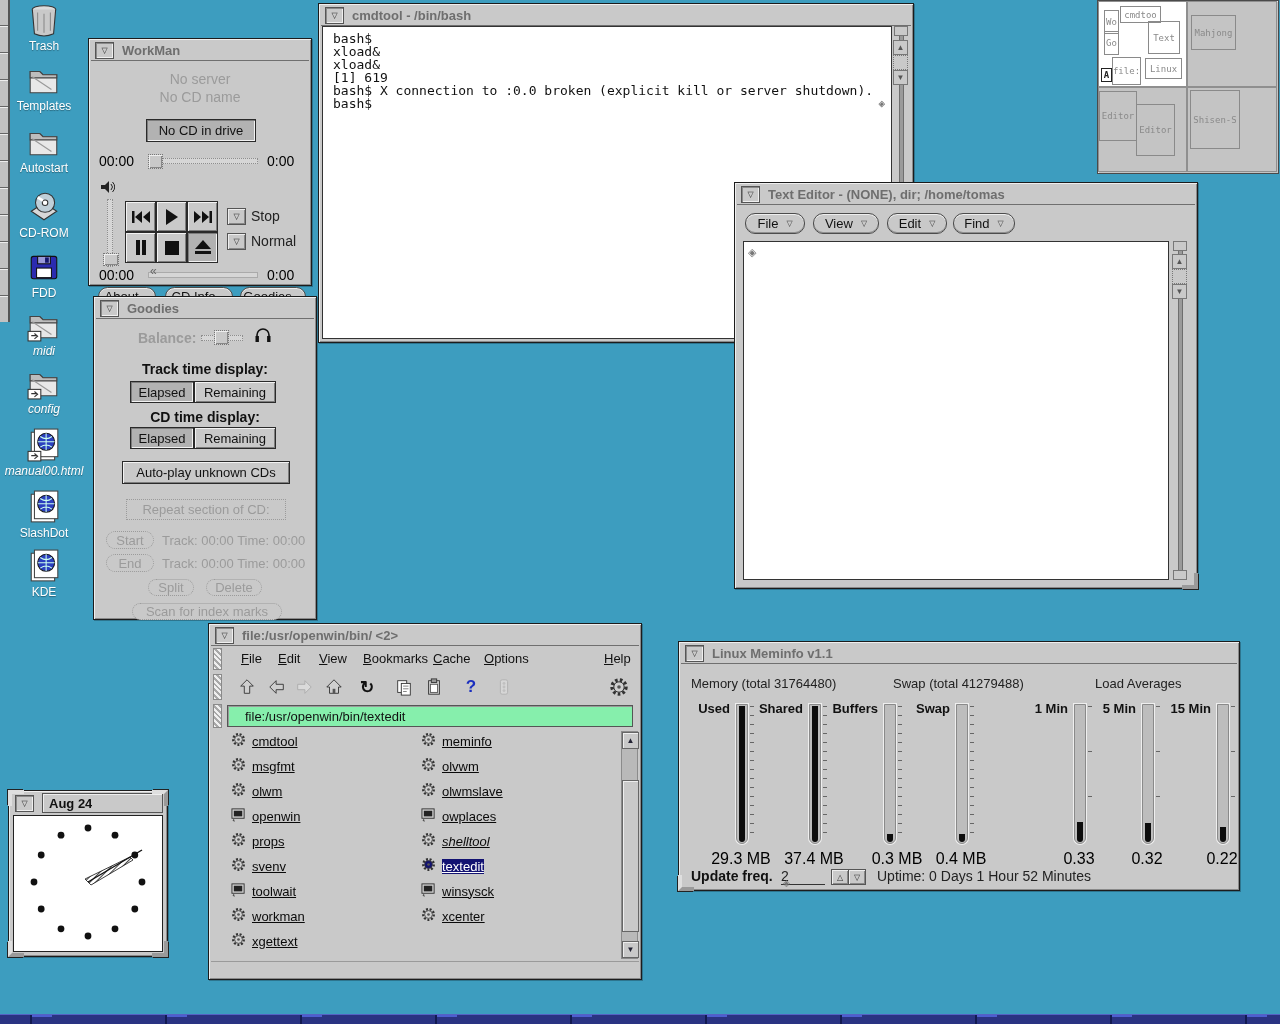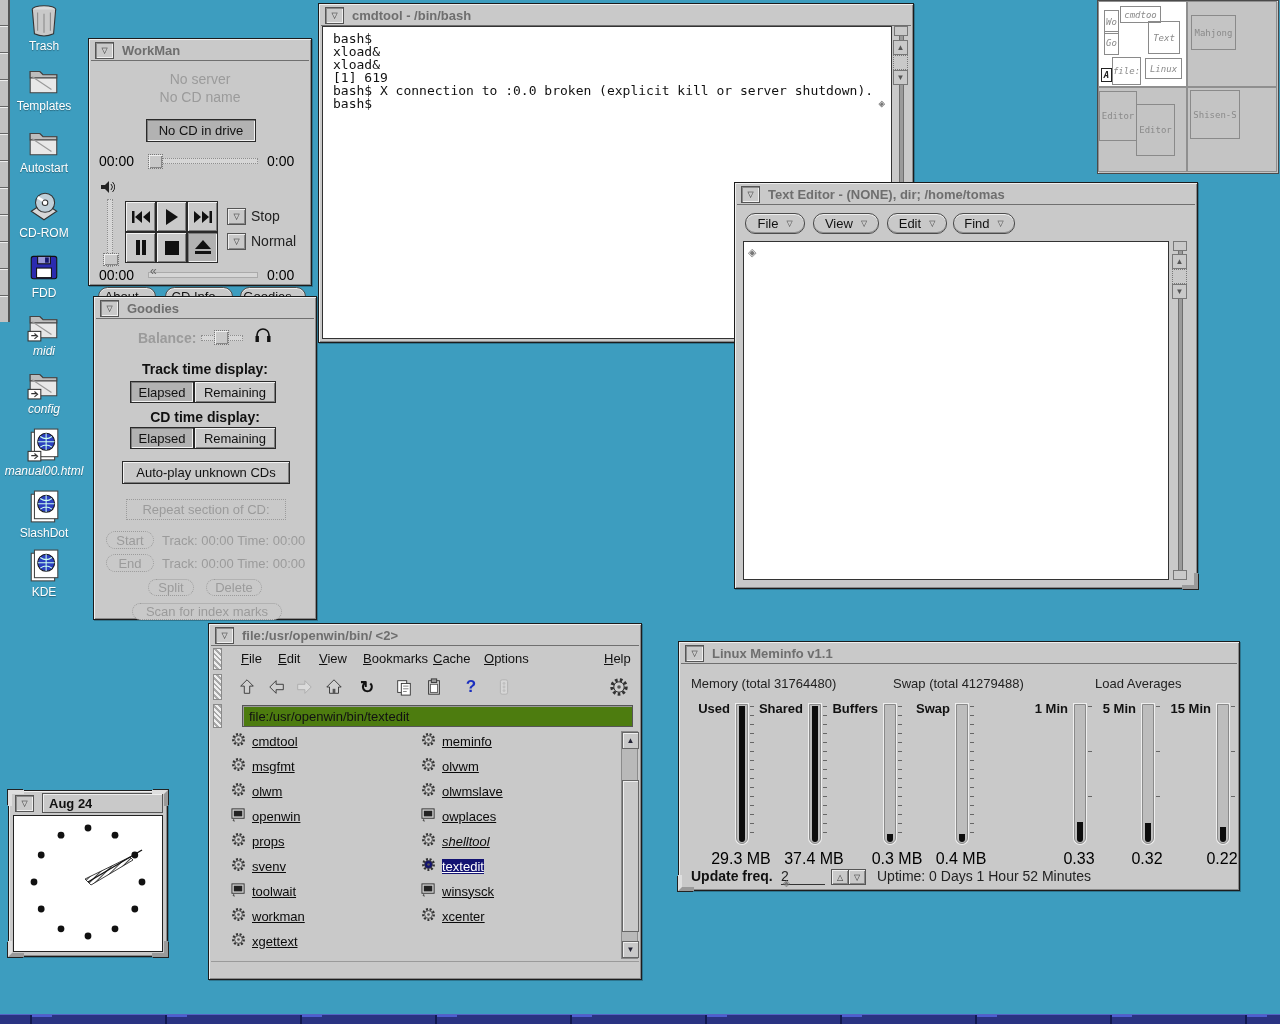--- a/index.html
+++ b/index.html
@@ -454,22 +454,22 @@
         <svg width="20" height="20" viewBox="0 0 20 20">
             <circle cx="10" cy="10" r="7" fill="none" stroke="#333" stroke-width="3.4" stroke-dasharray="2.6 2.2"></circle>
             <circle cx="10" cy="10" r="5.2" fill="#cfcfcf" stroke="#333"></circle>
             <circle cx="10" cy="10" r="1.8" fill="#555"></circle>
           </svg>
         </span>
     </div>
 
     <div class="kfm-row" style="top:78px;height:28px;">
       <div class="handle"></div>
-      <div style="position:absolute;left:16px;right:6px;top:3px;height:20px;background:#4d7c0f;border:1px solid #555;box-shadow:inset 1px 1px 0 #999;
-                  font-size:13px;color:#111;display:flex;align-items:center;padding-left:6px;margin-left:15px;">file:/usr/openwin/bin/textedit</div>
+      <div style="position:absolute;left:16px;right:6px;top:3px;height:20px;background:#86efac;border:1px solid #555;box-shadow:inset 1px 1px 0 #999;
+                  font-size:13px;color:#111;display:flex;align-items:center;padding-left:17px;">file:/usr/openwin/bin/textedit</div>
     </div>
 
     <div style="position:absolute;left:2px;top:106px;right:2px;bottom:19px;background:#c9c9c9;" id="kfm-list">
         <div class="kfile" style="left: 20px; top: 2px;">
           <span><svg width="15" height="15" viewBox="0 0 20 20">
               <circle cx="10" cy="10" r="7" fill="none" stroke="#333" stroke-width="3.2" stroke-dasharray="2.6 2.2"></circle>
               <circle cx="10" cy="10" r="5.2" fill="#cfcfcf" stroke="#333"></circle>
               <circle cx="10" cy="10" r="1.8" fill="#555"></circle>
             </svg></span>
           <span class="fname">cmdtool</span>
@@ -707,38 +707,38 @@
         <line x1="74" y1="66" x2="128" y2="34" stroke="#111" stroke-width="1.4"></line>
       </svg>
     </div>
     <div class="corner tl" style="left:-1px;top:-1px;"></div>
     <div class="corner tr" style="right:-1px;top:-1px;"></div>
     <div class="corner bl" style="left:-1px;bottom:-1px;"></div>
     <div class="corner br" style="right:-1px;bottom:-1px;"></div>
   </div>
 
   <div id="pager">
-      <div class="pcell active" style="left: 0px; top: 0px; width: 89px; height: 86px; font-style: italic;">
+      <div class="pcell active" style="left: 0px; top: 0px; width: 89px; height: 86px;">
         <div class="pwin" style="left: 5px; top: 8px; width: 15px; height: 24px;">Wo</div>
         <div class="pwin" style="left: 21px; top: 4px; width: 41px; height: 17px;">cmdtoo</div>
         <div class="pwin" style="left: 49px; top: 19px; width: 32px; height: 33px;">Text</div>
         <div class="pwin" style="left: 5px; top: 29px; width: 15px; height: 24px;">Go</div>
         <div class="pwin" style="left: 13px; top: 55px; width: 29px; height: 28px;">file:</div>
         <div class="pwin" style="left: 46px; top: 56px; width: 37px; height: 21px;">Linux</div>
         <div class="pwin picon" style="left: 2px; top: 66px; width: 11px; height: 14px;">A</div>
       </div>
       <div class="pcell" style="left: 89px; top: 0px; width: 90px; height: 86px;">
         <div class="pwin" style="left: 3px; top: 13px; width: 45px; height: 35px;">Mahjong</div>
       </div>
       <div class="pcell" style="left: 0px; top: 86px; width: 89px; height: 85px;">
         <div class="pwin" style="left: 0px; top: 3px; width: 38px; height: 50px;">Editor</div>
         <div class="pwin" style="left: 37px; top: 16px; width: 39px; height: 52px;">Editor</div>
       </div>
       <div class="pcell" style="left: 89px; top: 86px; width: 90px; height: 85px;">
-        <div class="pwin" style="left: 2px; top: 2px; width: 50px; height: 49px;">Shisen-S</div>
+        <div class="pwin" style="left: 2px; top: 2px; width: 50px; height: 59px;">Shisen-S</div>
       </div>
     </div>
 
   <div id="taskbar">
       <div class="seg" style="left: 30px;"></div>
       <div class="seg" style="left: 165px;"></div>
       <div class="seg" style="left: 300px;"></div>
       <div class="seg" style="left: 435px;"></div>
       <div class="seg" style="left: 570px;"></div>
       <div class="seg" style="left: 705px;"></div>

